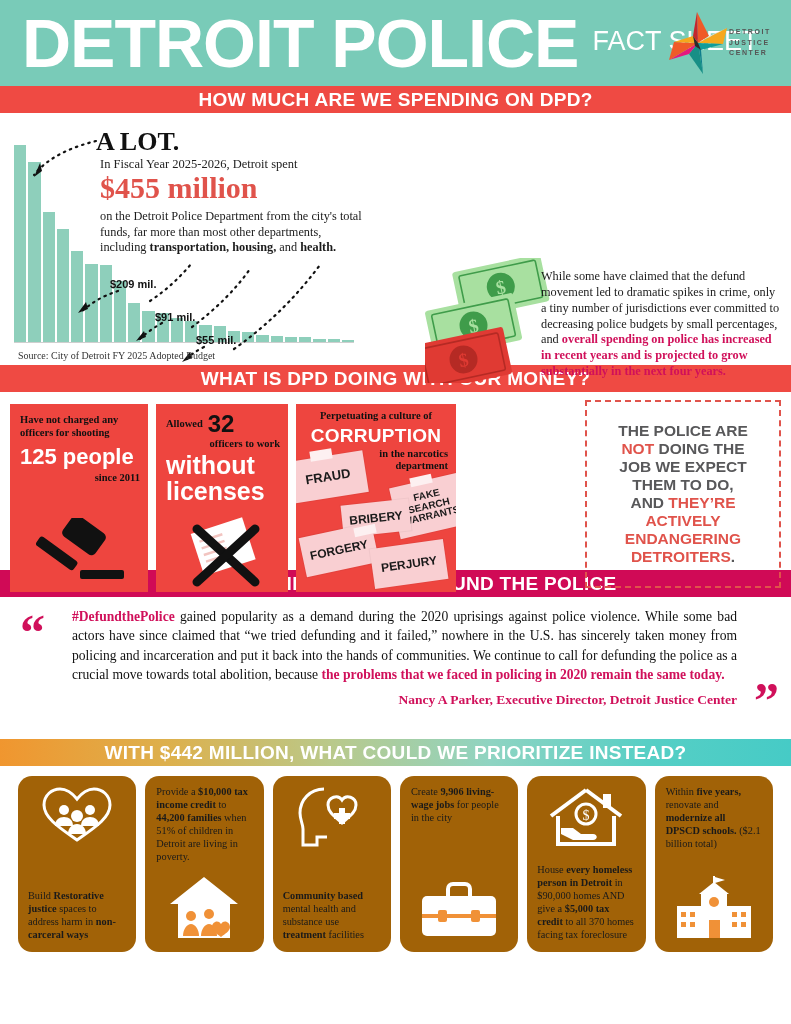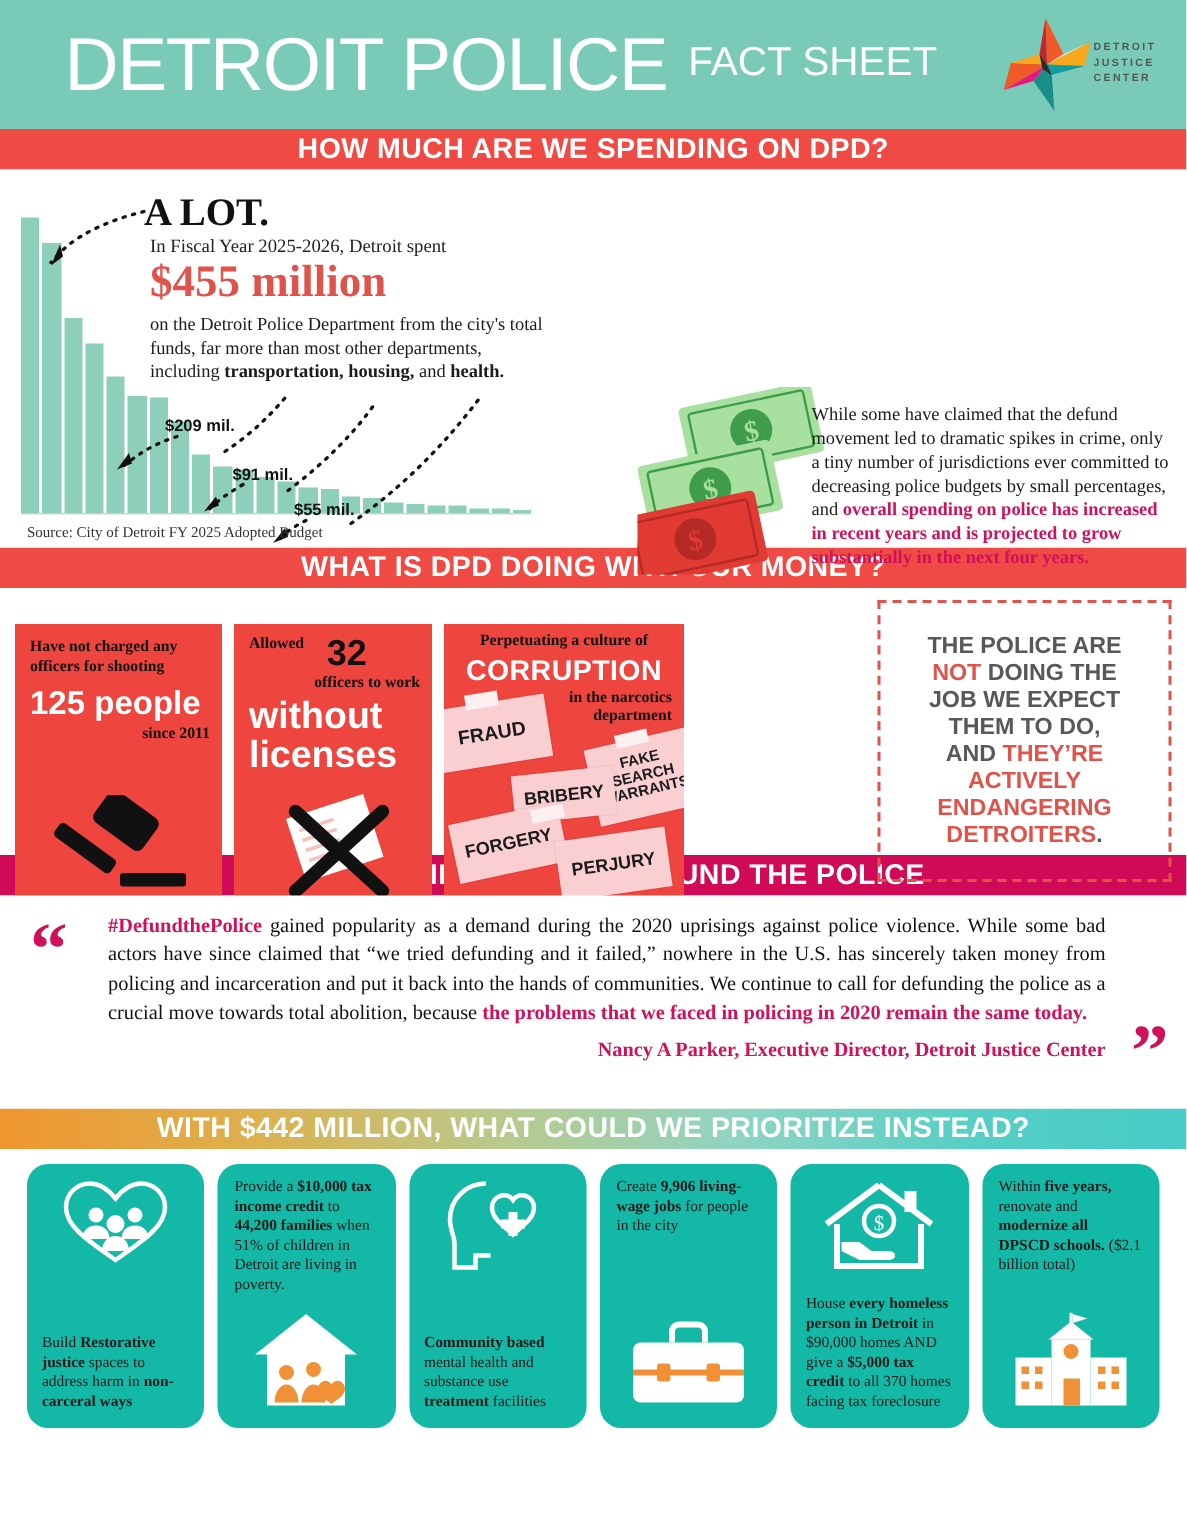--- a/index.html
+++ b/index.html
@@ -14,25 +14,25 @@
   
   .header {
     height: 86px;
     background: #79cbb8;
     display: flex;
     align-items: center;
     position: relative;
   }
   .hdr-title {
     font-family: "Liberation Sans", sans-serif;
-    font-weight: normal;
-    font-size: 50px;
+    font-weight: bold;
+    font-size: 68px;
     letter-spacing: -1px;
     color: #ffffff;
-    margin-left: 43px;
+    margin-left: 22px;
     line-height: 1;
   }
   .hdr-sub {
     font-family: "Liberation Sans", sans-serif;
     font-weight: normal;
     font-size: 27px;
     color: #ffffff;
     margin-left: 14px;
     letter-spacing: 0px;
     padding-bottom: 3px;
@@ -142,21 +142,21 @@
     font-family:"Liberation Sans", sans-serif;
     font-weight:bold; font-size:9.5px; color:#111; margin-bottom:2px; white-space:nowrap;
   }
   .fybar {
     width: 100%; background:#ee453f; border-radius: 4px 4px 0 0;
     color:#fff; font-family:"Liberation Sans", sans-serif; font-weight:bold;
     font-size:9.5px; text-align:center; padding-top:7px; line-height:1.3;
   }
 
   
-  .sec2 { position: relative; height: 178px; background:#fff; padding-top: 24px; }
+  .sec2 { position: relative; height: 178px; background:#fff; padding-top: 12px; }
   .cards { display:flex; gap:8px; padding: 0 10px; height: 188px; }
   .card {
     background:#ee453f; position:relative; overflow:hidden;
   }
   .c1 { width: 138px; }
   .c2 { width: 132px; }
   .c3 { width: 128px; }
   .c4 { width: 160px; }
 
   .c-sm { font-size:10.5px; font-weight:bold; color:#111; line-height:1.2; }
@@ -216,21 +216,21 @@
   .byline {
     text-align:right; margin-top:8px; margin-right:28px;
     font-family:"Liberation Serif", serif; font-weight:bold;
     font-size:13.5px; color:#d0105a;
   }
 
   
   .sec4 { position:relative; height:196px; background:#fff; padding-top:10px; }
   .pcards { display:flex; gap:9px; padding: 0 18px; height: 176px; }
   .pcard {
-    background:#14b8a6; border-radius: 14px; position:relative;
+    background:#a16207; border-radius: 14px; position:relative;
     padding: 10px 11px; color:#1a1a1a; flex:1;
   }
   .pcard .ptxt { font-size: 10.3px; line-height:1.26; position:relative; z-index:2; }
   .pcard .ptxt b { font-weight:bold; }
   .pc-icon { position:absolute; z-index:1; }
 </style>
 </head>
 <body>
 
 <div class="header">
@@ -395,21 +395,21 @@
         <g fill="#111">
           <rect x="40" y="4" width="40" height="26" rx="5" transform="rotate(36 60 17)"></rect>
           <rect x="10" y="30" width="46" height="11" rx="3" transform="rotate(36 33 35)"></rect>
           <rect x="56" y="52" width="44" height="9" rx="2"></rect>
         </g>
       </svg>
     </div>
 
     <div class="card c2">
       <div style="padding:8px 8px 0 10px;">
-        <div style="display:flex;align-items:flex-start;gap:15px;">
+        <div style="display:flex;align-items:center;gap:5px;">
           <span class="c-sm">Allowed</span>
           <span class="c-bigb" style="font-size:24px;">32</span>
         </div>
         <div class="c-sm" style="text-align:right;margin-top:2px;">officers to work</div>
         <div class="c-bigw" style="font-size:25px;margin-top:2px;">without</div>
         <div class="c-bigw" style="font-size:25px;margin-top:1px;">licenses</div>
       </div>
       <svg style="position:absolute;left:26px;bottom:2px;" width="88" height="76" viewBox="0 0 88 76">
         <g transform="rotate(-18 44 38)">
           <rect x="16" y="10" width="54" height="44" fill="#fff"></rect>

